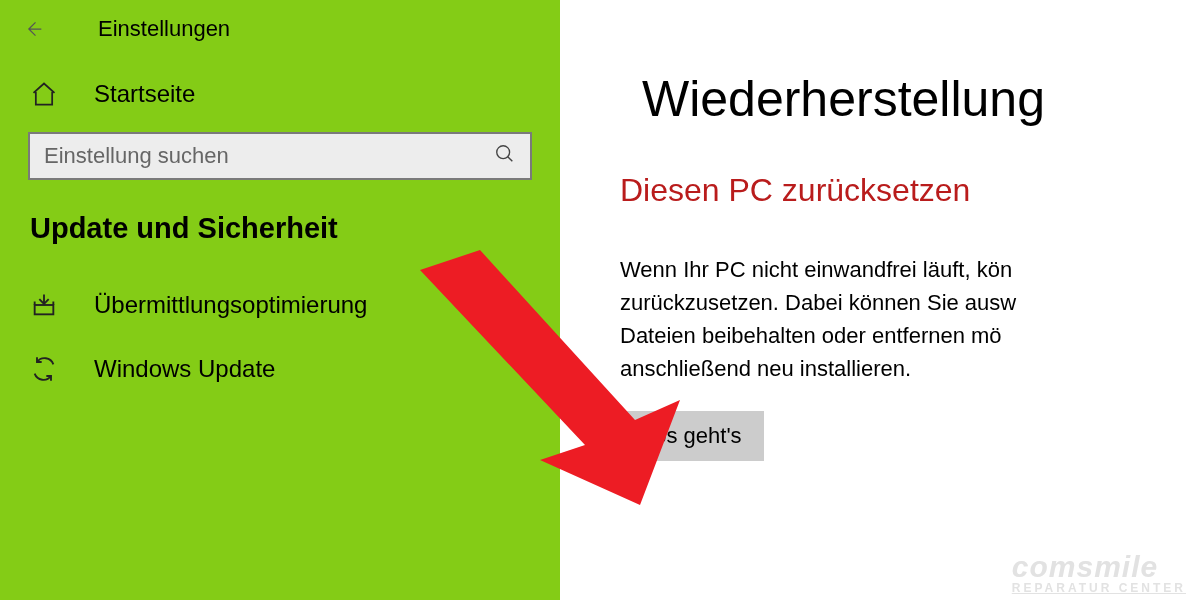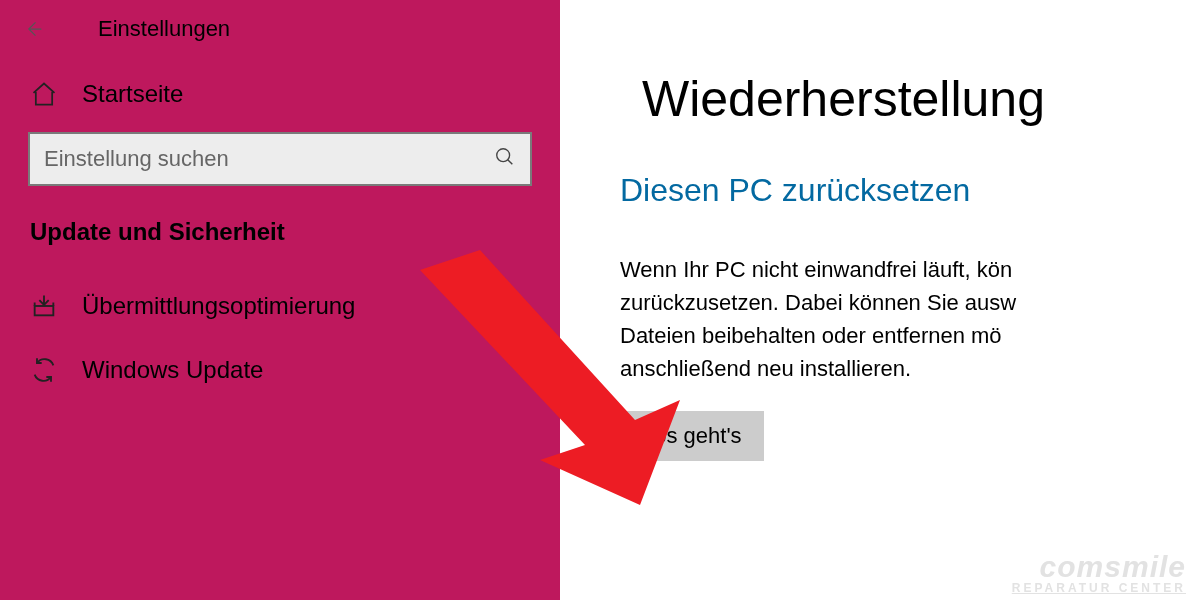--- a/index.html
+++ b/index.html
@@ -7,21 +7,21 @@
     font-family: "Segoe UI", -apple-system, sans-serif;
     width: 1200px; height: 600px;
     overflow: hidden;
     display: flex;
     background: #fff;
     position: relative;
   }
   .sidebar {
     width: 560px;
     height: 100%;
-    background: #be185d;
+    background: #84cc16;
     padding-top: 10px;
   }
   .titlebar {
     display: flex;
     align-items: center;
     padding: 6px 20px 20px 20px;
   }
   .back-arrow {
     width: 26px; height: 26px;
     display:flex; align-items:center; justify-content:center;
@@ -37,60 +37,60 @@
     align-items:center;
     padding: 18px 20px 18px 30px;
     font-size: 24px;
     color:#000;
   }
   .nav-item .icon {
     width:40px;
     display:flex;
     color:#222;
   }
-  .nav-item .label { margin-left: 12px; }
+  .nav-item .label { margin-left: 24px; }
   .search-wrap { padding: 0 28px; margin-top: 6px; margin-bottom: 22px; }
   .search-box {
     display:flex; align-items:center;
     border: 2px solid #7a7a7a;
     background:#ededed;
-    height: 54px;
+    height: 48px;
     padding: 0 14px;
   }
   .search-input {
     flex:1;
     border:none; background:transparent;
     font-size: 22px;
     color:#555;
     outline:none;
   }
   .search-input::placeholder { color:#666; }
   .search-icon { color:#444; }
   .section-header {
-    font-size: 24px;
+    font-size: 29px;
     font-weight:600;
     padding: 10px 12px 28px 30px;
     color:#000;
   }
   .main {
     flex:1;
     padding: 70px 0 0 60px;
     background:#fff;
   }
   .page-title {
     font-size: 50px;
     font-weight: 400;
     color:#000;
     margin-bottom: 44px;
     margin-left: 22px;
   }
   .subsection-title {
     font-size: 32px;
     font-weight: 400;
-    color:#0369a1;
+    color:#b91c1c;
     margin-bottom: 11px;
   }
   .body-text {
     font-size: 22px;
     line-height: 1.5;
     color:#000;
     margin-bottom: 26px;
     white-space: pre-line;
     margin-top: 44px;
   }
@@ -103,21 +103,21 @@
     cursor:pointer;
   }
   .arrow-overlay {
     position:absolute;
     left: 370px; top: 250px;
     pointer-events:none;
   }
   .watermark {
     position:absolute;
     right: 14px; bottom: 6px;
-    text-align:right;
+    text-align:left;
     color:#e2e2e2;
     font-style: italic;
     font-weight: 600;
     line-height: 1;
   }
   .watermark .line1 { font-size: 30px; letter-spacing:1px; }
   .watermark .line2 { font-size: 12px; font-style: normal; letter-spacing: 3px; text-decoration: underline; }
 </style>
 </head>
 <body>

